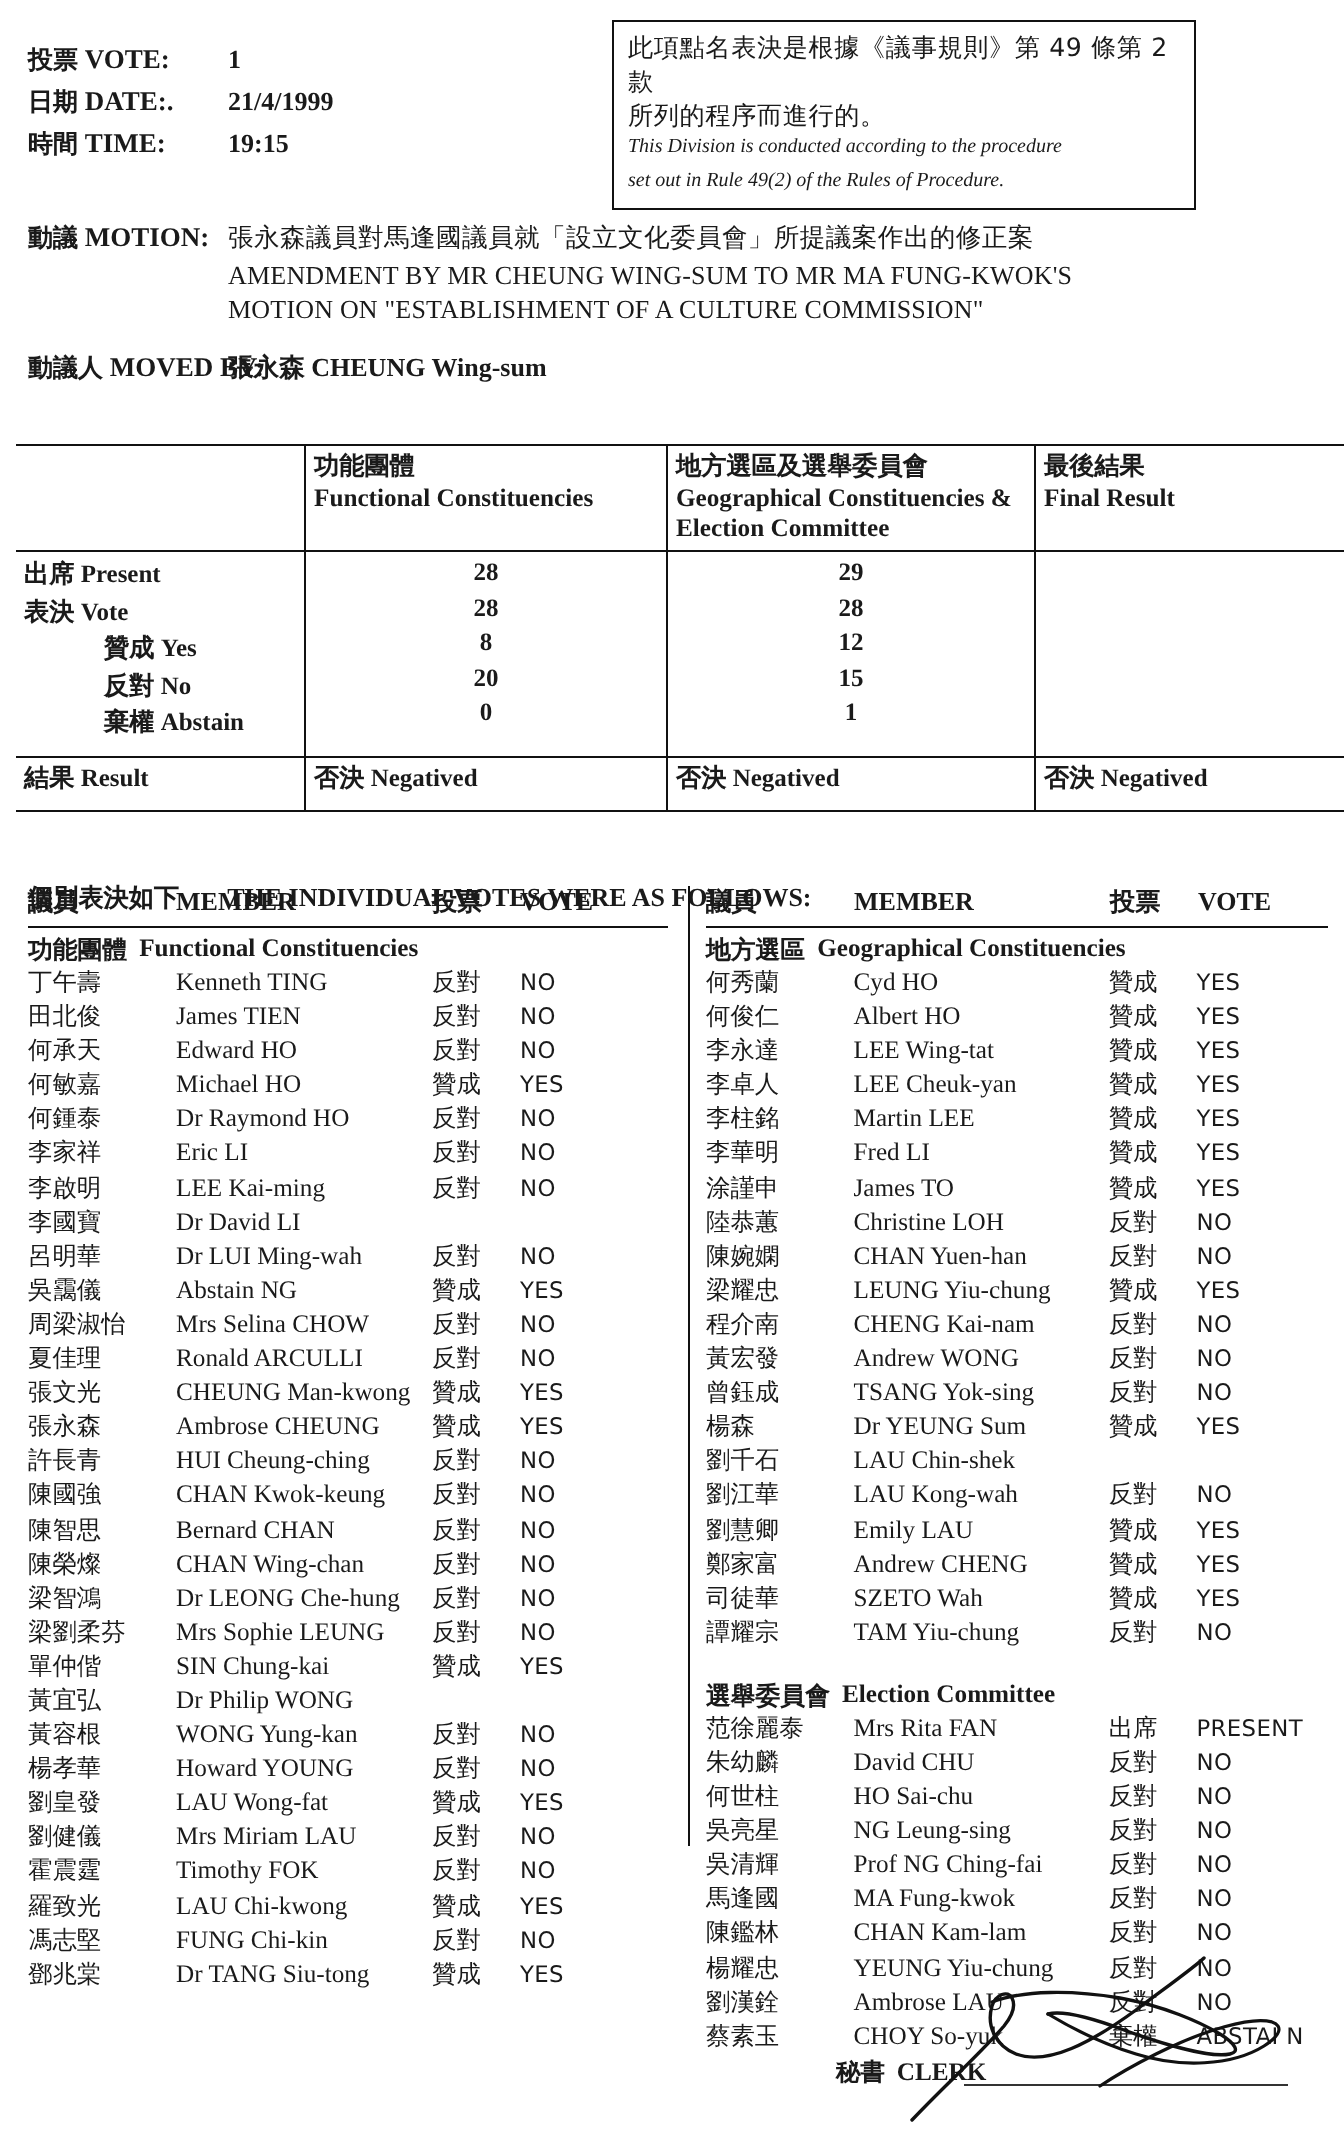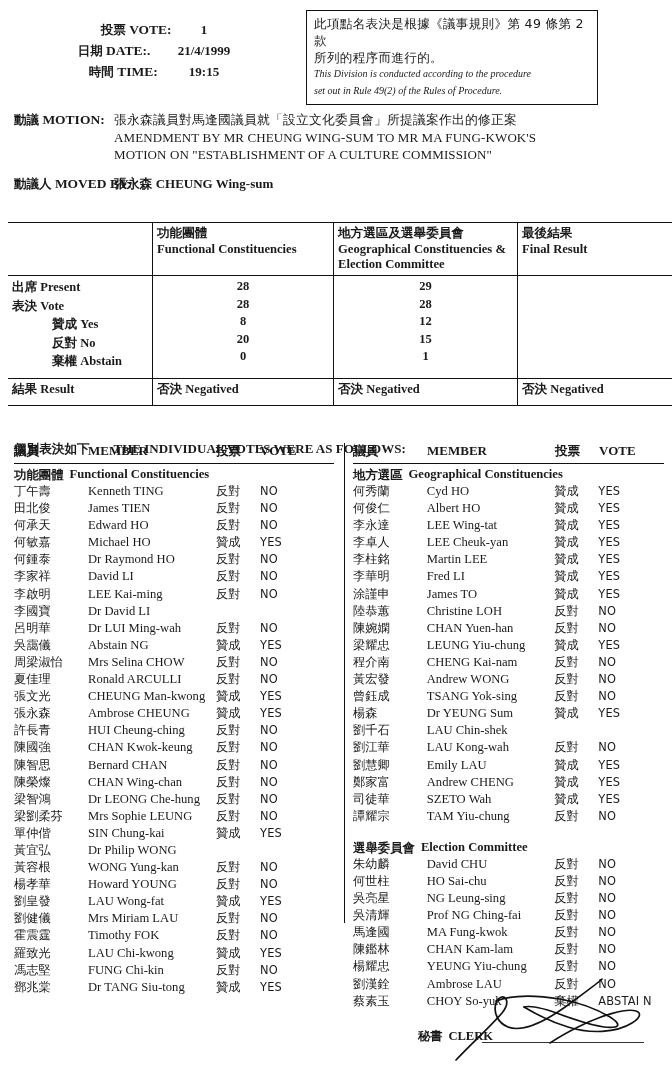--- a/index.html
+++ b/index.html
@@ -28,21 +28,20 @@
     left: 14px;
     top: 22px;
     width: 280px;
   }
   .meta-row {
     display: flex;
     height: 21px;
     align-items: baseline;
     font-size: 13.5px;
     font-weight: bold;
-    justify-content: center;
   }
   .meta-label {
     width: 100px;
     white-space: nowrap;
   }
   .meta-label .zh { font-family: "DejaVu Sans", sans-serif; font-size: 12.5px; }
   .meta-value {
     font-weight: bold;
     font-size: 13px;
   }
@@ -408,21 +407,21 @@
           <span class="envote">YES</span>
         </div>
         <div class="vrow">
           <span class="zhname">何鍾泰</span>
           <span class="enname">Dr Raymond HO</span>
           <span class="zhvote">反對</span>
           <span class="envote">NO</span>
         </div>
         <div class="vrow">
           <span class="zhname">李家祥</span>
-          <span class="enname">David LI</span>
+          <span class="enname">Eric LI</span>
           <span class="zhvote">反對</span>
           <span class="envote">NO</span>
         </div>
         <div class="vrow">
           <span class="zhname">李啟明</span>
           <span class="enname">LEE Kai-ming</span>
           <span class="zhvote">反對</span>
           <span class="envote">NO</span>
         </div>
         <div class="vrow">
@@ -697,20 +696,26 @@
           <span class="enname">TAM Yiu-chung</span>
           <span class="zhvote">反對</span>
           <span class="envote">NO</span>
         </div>
         <div class="grp-gap"></div>
         <div class="grp-title">
           <span class="zh">選舉委員會</span>
           <span>Election Committee</span>
         </div>
         <div class="vrow">
+          <span class="zhname">范徐麗泰</span>
+          <span class="enname">Mrs Rita FAN</span>
+          <span class="zhvote">出席</span>
+          <span class="envote">PRESENT</span>
+        </div>
+        <div class="vrow">
           <span class="zhname">朱幼麟</span>
           <span class="enname">David CHU</span>
           <span class="zhvote">反對</span>
           <span class="envote">NO</span>
         </div>
         <div class="vrow">
           <span class="zhname">何世柱</span>
           <span class="enname">HO Sai-chu</span>
           <span class="zhvote">反對</span>
           <span class="envote">NO</span>

